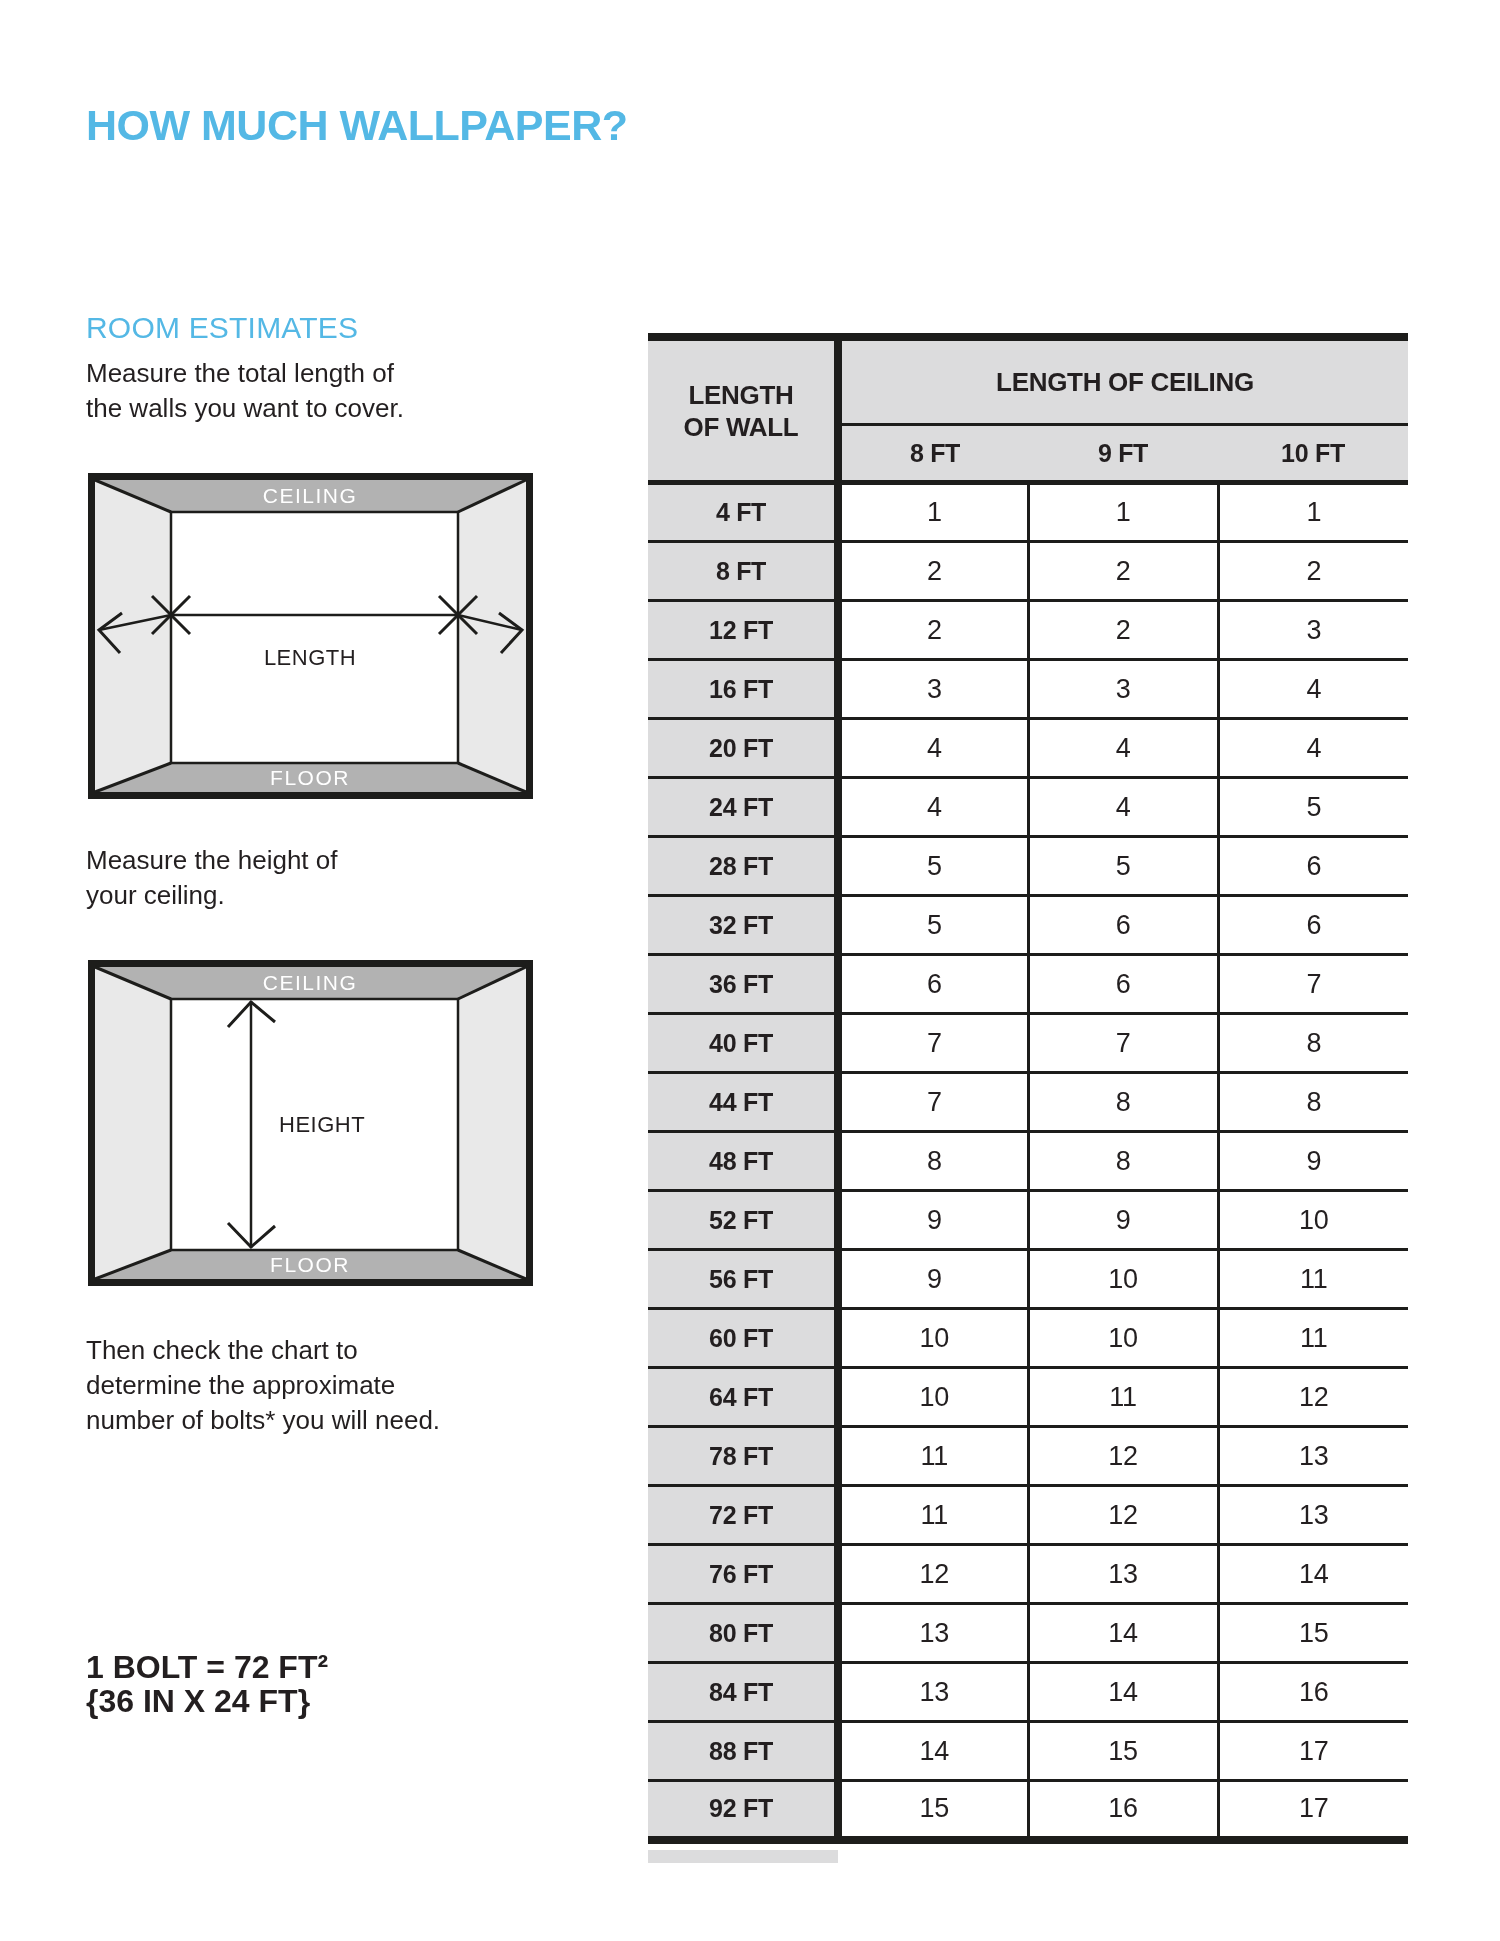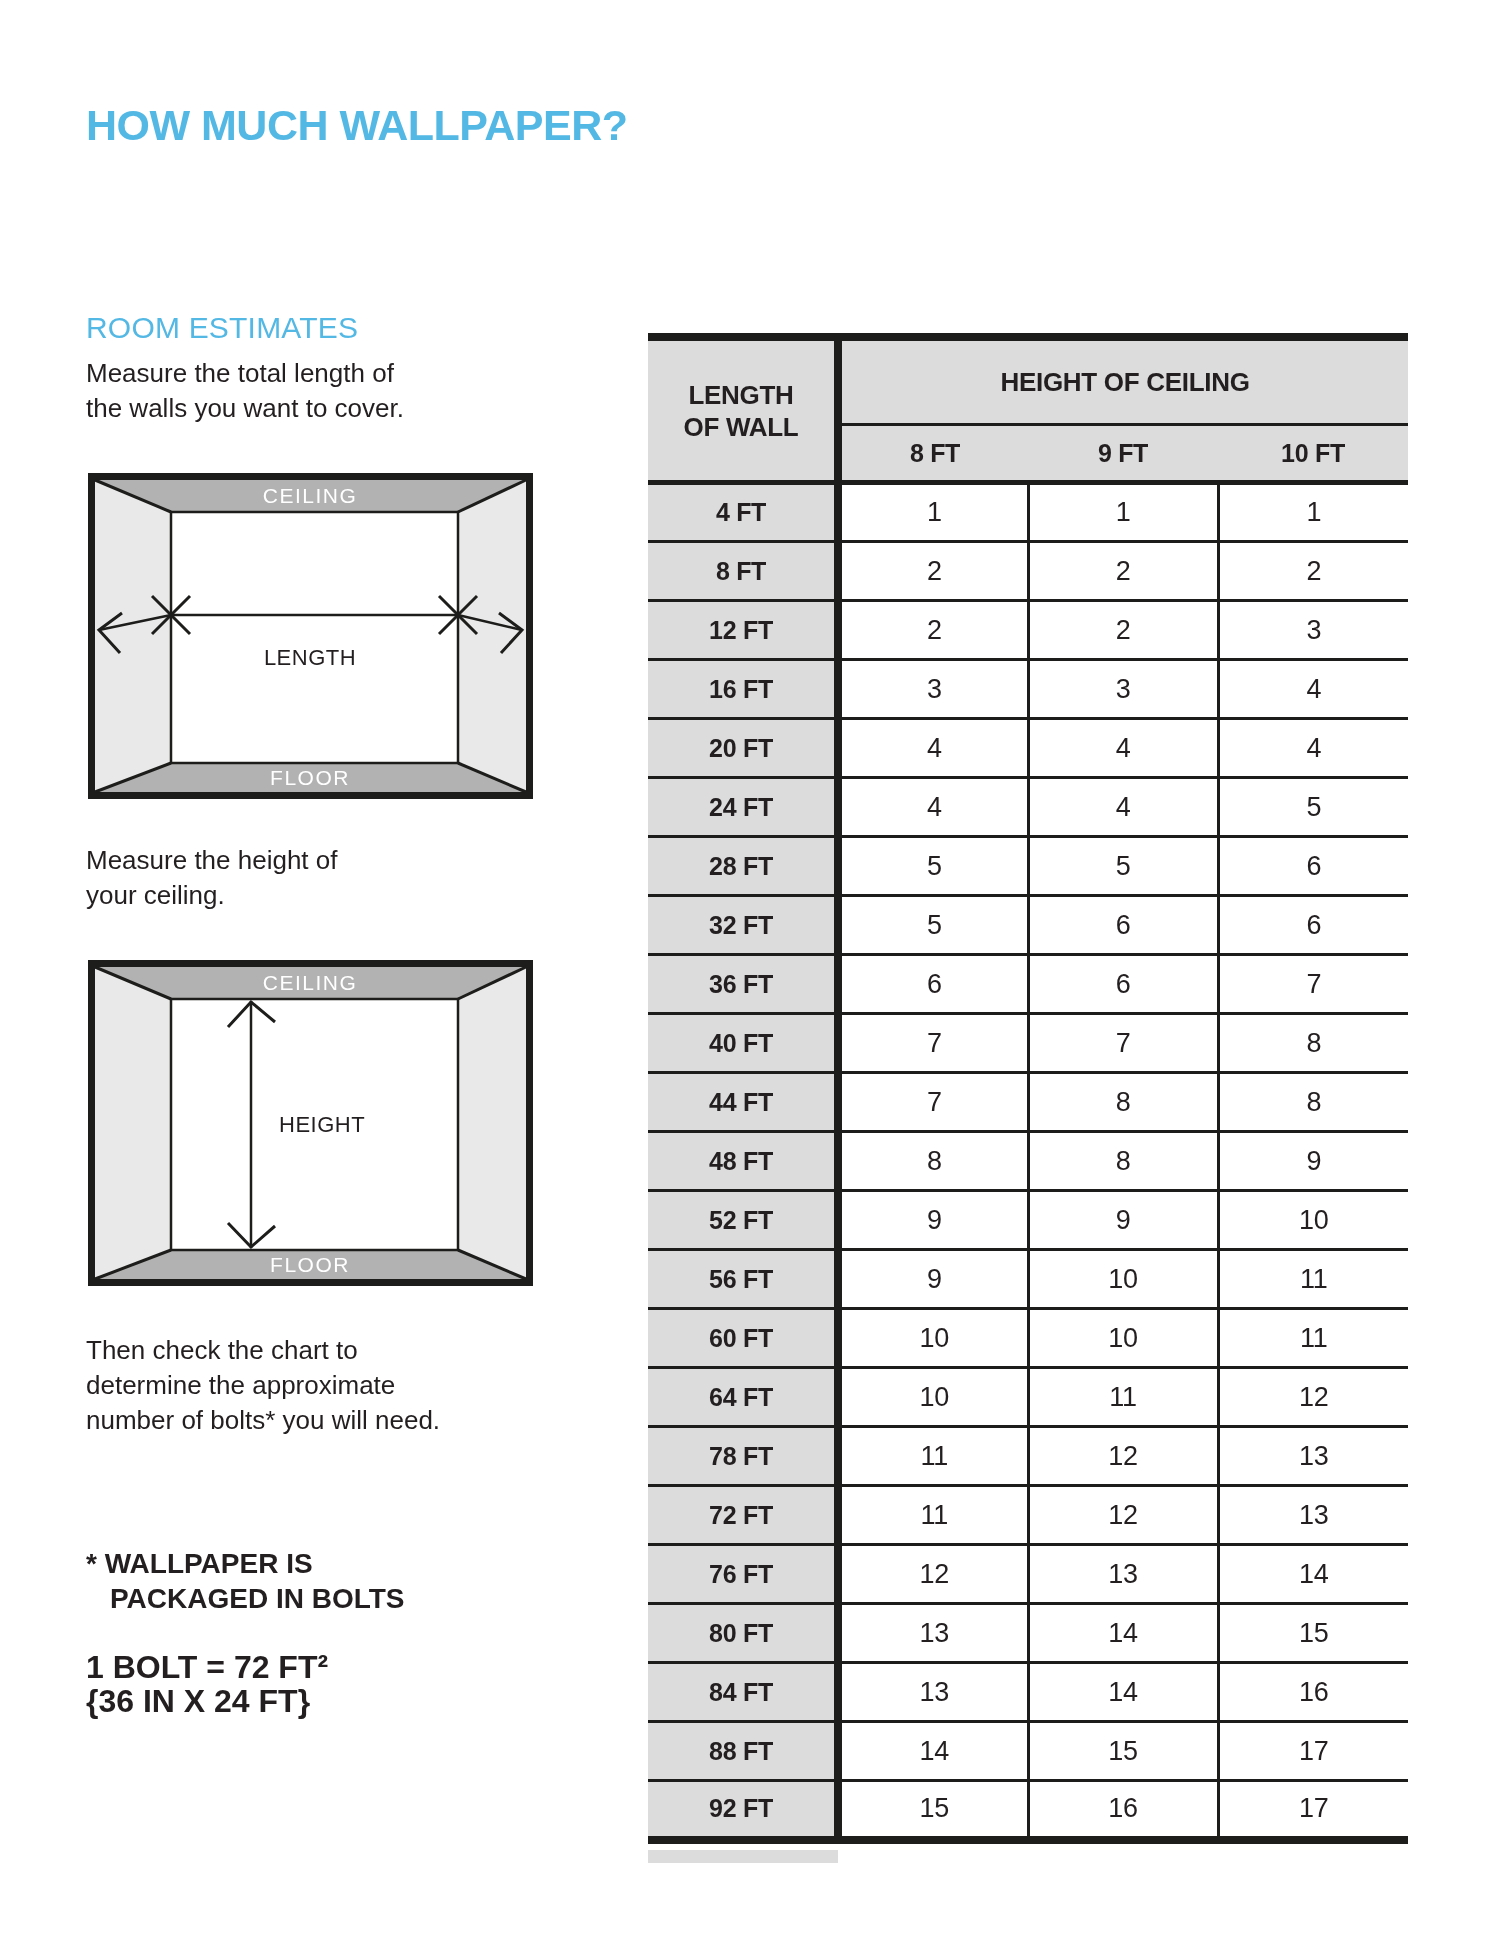--- a/index.html
+++ b/index.html
@@ -156,45 +156,41 @@
       <polyline points="140,67 163,42 187,62" stroke-width="3"></polyline>
       <polyline points="140,263 163,287 187,266" stroke-width="3"></polyline>
     </g>
     <text x="191" y="172" class="diag-measure-label">HEIGHT</text>
   </svg>
 
   <p class="para" id="para-chart">Then check the chart to
 determine the approximate
 number of bolts* you will need.</p>
 
-  <p class="footnote">
-    <span>* WALLPAPER IS</span><br>
-    <span class="indent">PACKAGED IN BOLTS</span>
-  </p>
 
   <p class="bolt-def">
     <span>1 BOLT = 72 FT²</span><br>
     <span>{36 IN X 24 FT}</span>
   </p>
 
   <h2 class="section-heading heading-table">NUMBER OF BOLTS* NEEDED</h2>
 
   <div class="table-wrap">
     <table class="bolts">
       <colgroup>
           <col>
           <col>
           <col>
           <col>
         </colgroup>
       <thead>
         <tr>
           <th class="th-length" rowspan="2">LENGTH
 OF WALL</th>
-          <th class="th-group" colspan="3">HEIGHT OF CEILING</th>
+          <th class="th-group" colspan="3">LENGTH OF CEILING</th>
         </tr>
         <tr>
           <th class="th-col">8 FT</th>
           <th class="th-col">9 FT</th>
           <th class="th-col">10 FT</th>
         </tr>
       </thead>
       <tbody>
     <tr>
       <th scope="row">4 FT</th>

